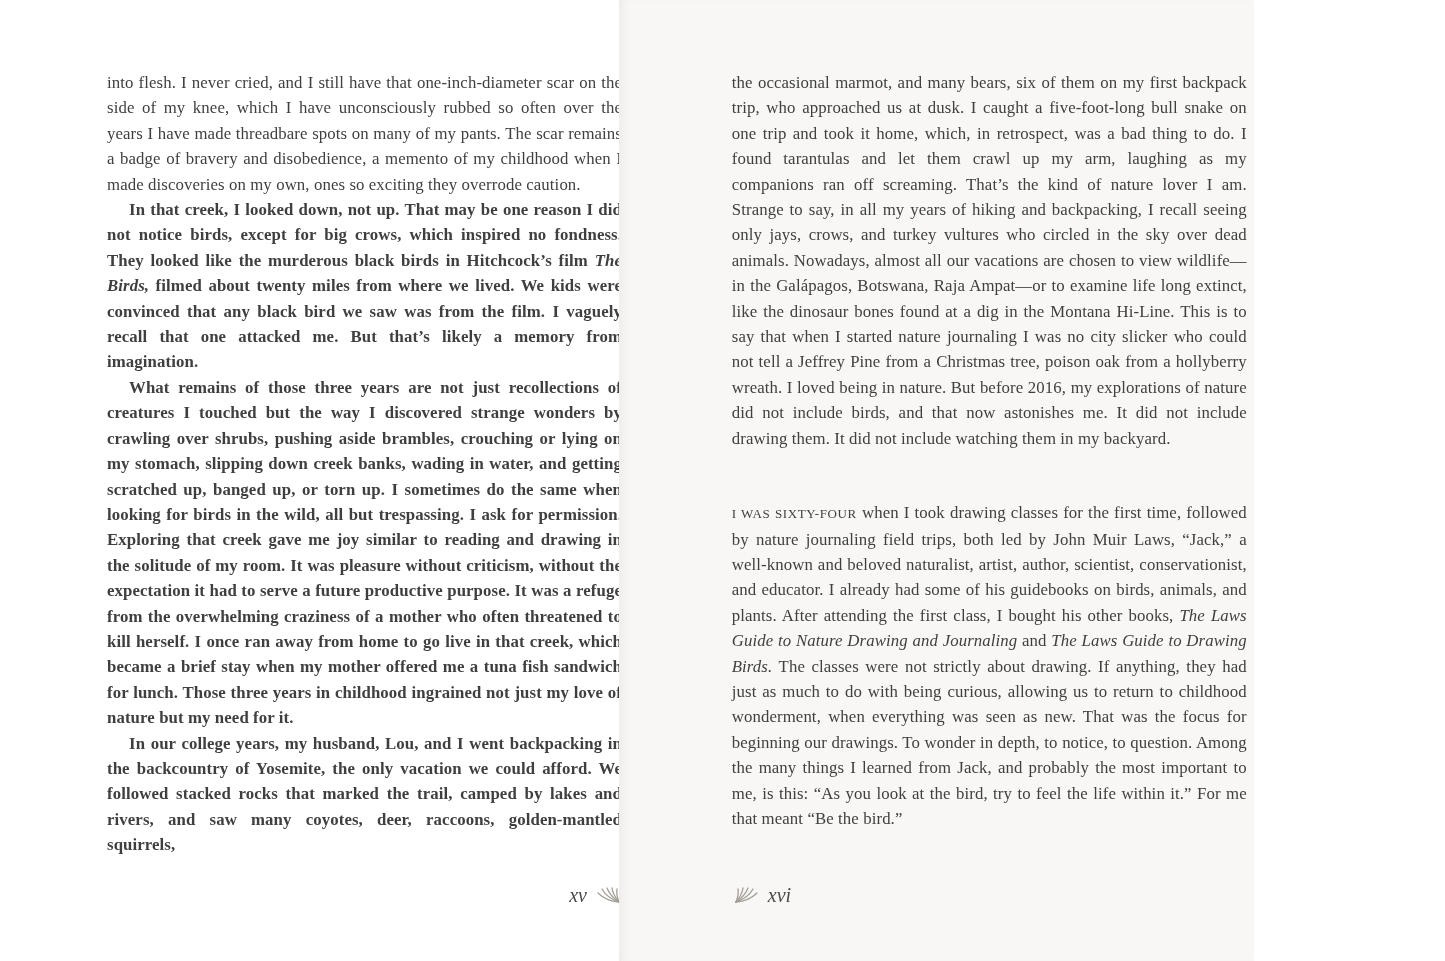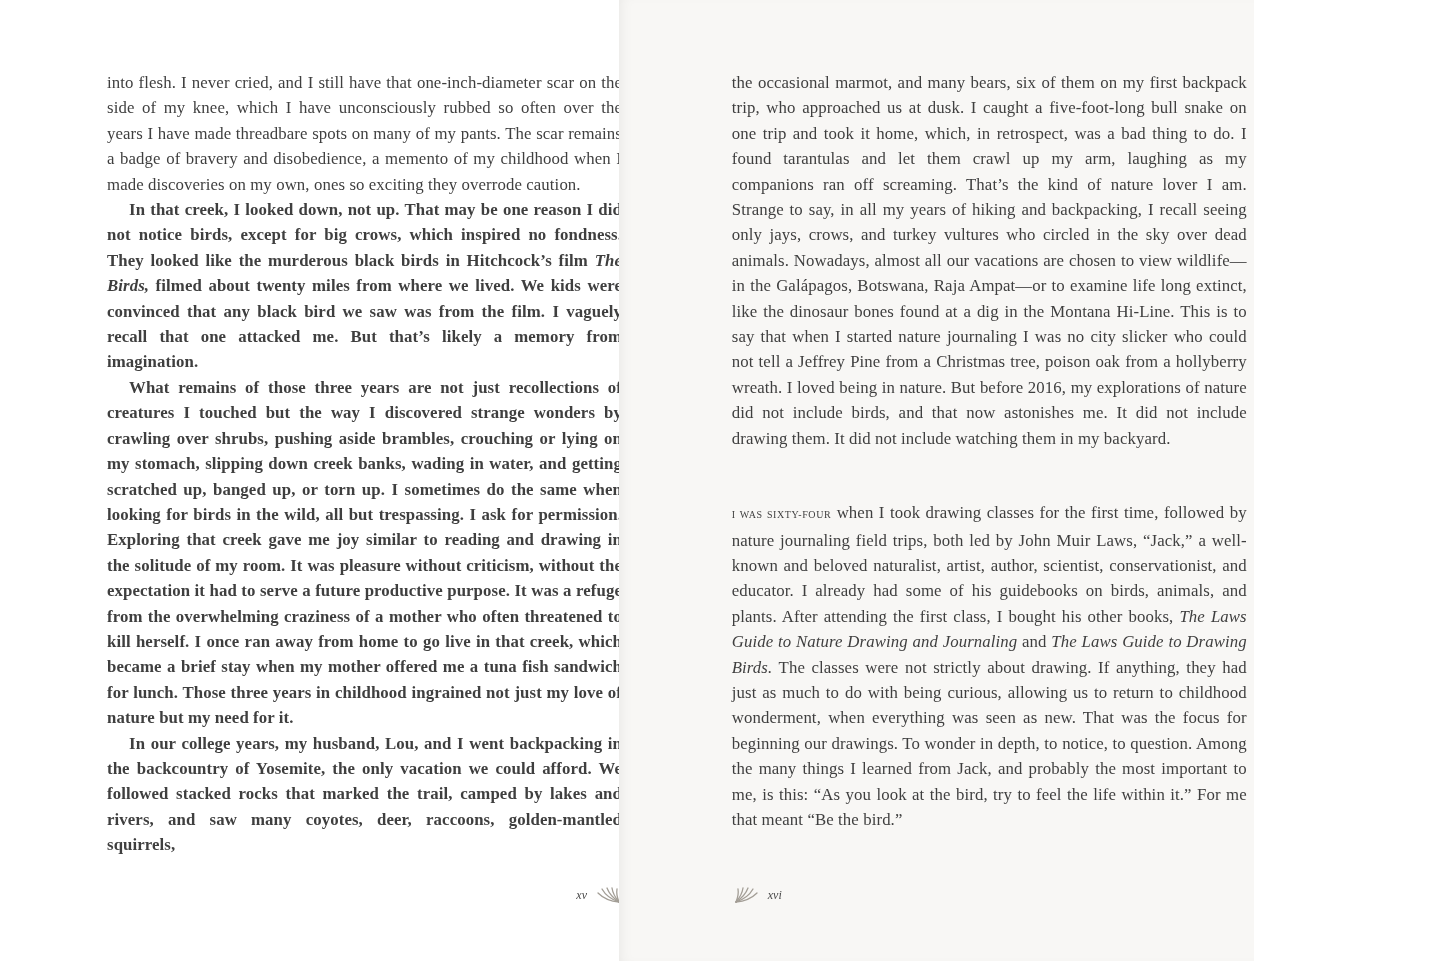--- a/index.html
+++ b/index.html
@@ -47,21 +47,21 @@
   .page-left .textblock { left: 107px; }
   .page-right .textblock { left: 105px; margin-left: 8px; }
   .para {
     margin: 0;
     padding: 0;
   }
   .para.indent { text-indent: 22px; font-weight: bold; }
   .para.section-start { margin-top: 49px; }
   .italic { font-style: italic; }
   .smallcaps {
-    font-size: 10px;
+    font-size: 13px;
     letter-spacing: 0.6px;
   }
   .footer {
     position: absolute;
     top: 883px;
     display: flex;
     align-items: center;
     gap: 9px;
     height: 24px;
   }
@@ -69,21 +69,21 @@
     left: 107px;
     width: 515px;
     justify-content: flex-end;
   }
   .footer-right {
     left: 114px;
     justify-content: flex-start;
   }
   .pagenum {
     font-style: italic;
-    font-size: 12px;
+    font-size: 20px;
     color: #4a4a4a;
     line-height: 1;
   }
   .ornament {
     display: inline-flex;
     align-items: center;
   }
   .ornament svg { display: block; }
   .ornament.flipped svg { transform: scaleX(-1); }
 </style>

